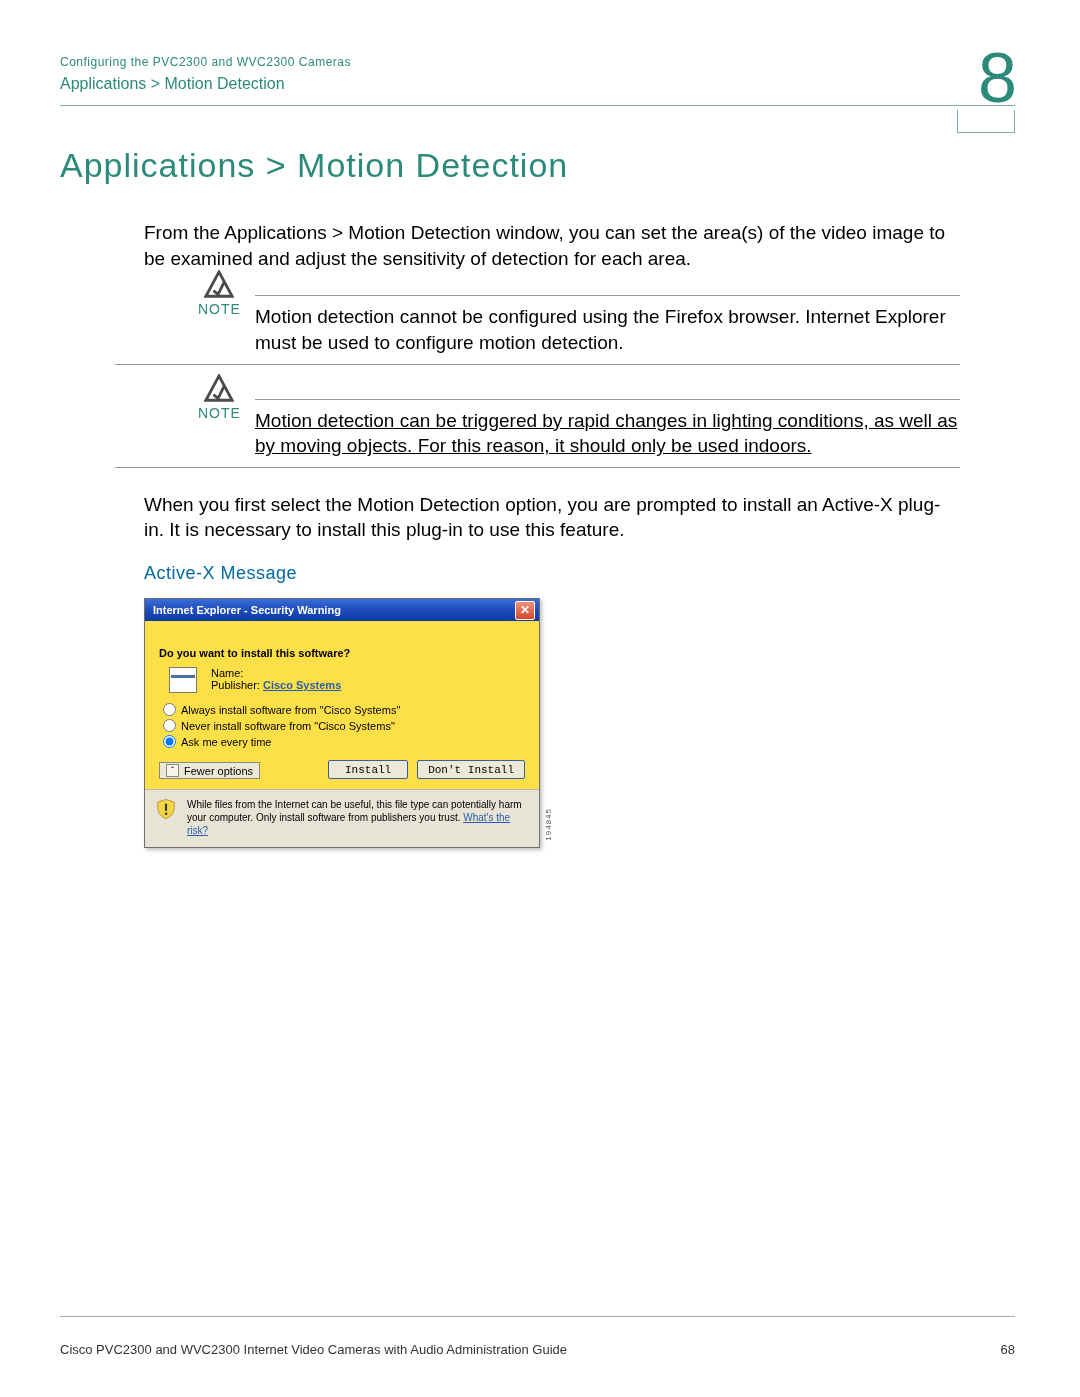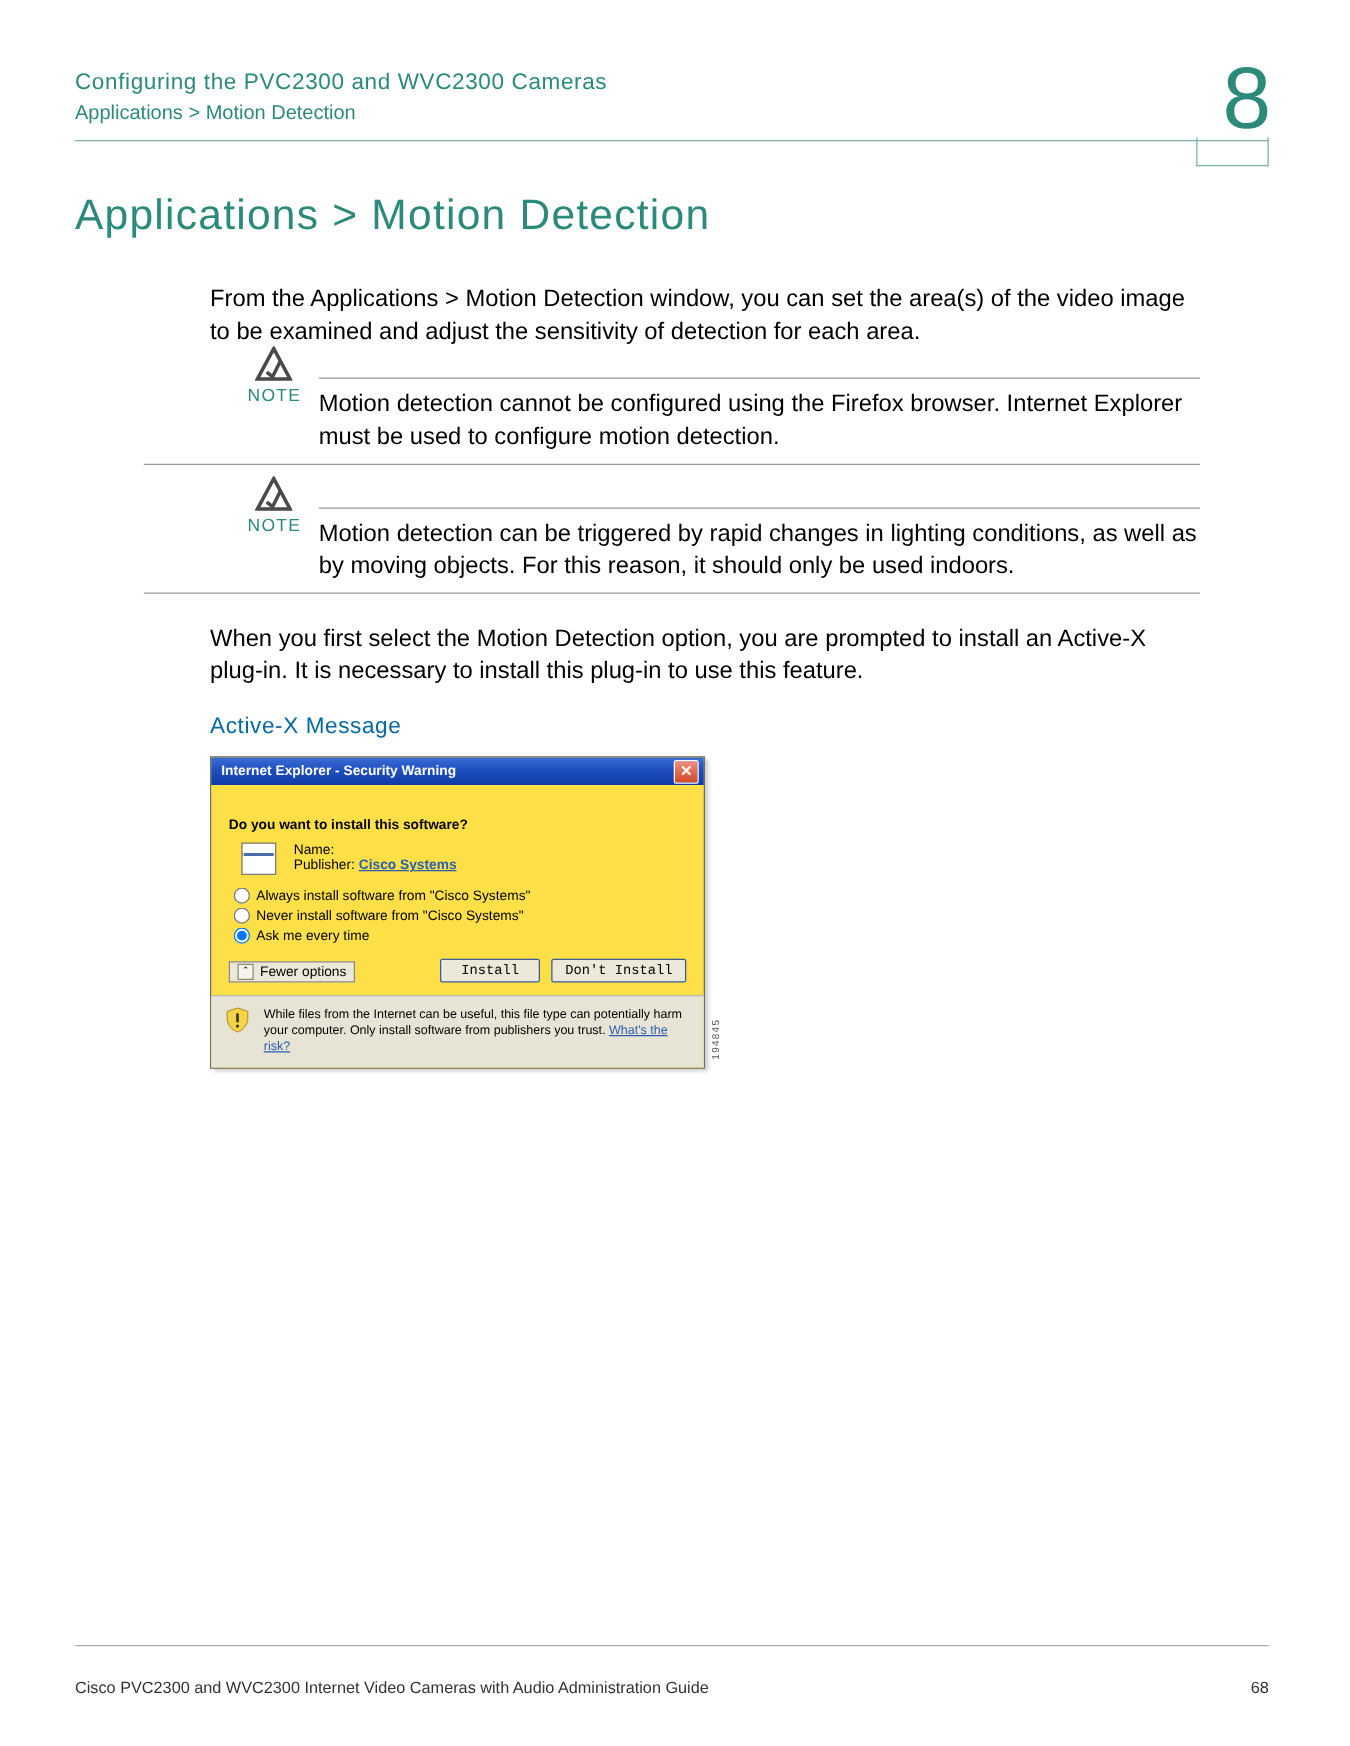--- a/index.html
+++ b/index.html
@@ -16,21 +16,21 @@
     position: relative;
     box-sizing: border-box;
     padding: 55px 65px 45px 60px;
   }
   .topbar {
     position: relative;
     margin-bottom: 12px;
   }
   .chapter-title {
     color: #2b8a7a;
-    font-size: 18px;
+    font-size: 12px;
     letter-spacing: 0.5px;
     margin-bottom: 6px;
   }
   .breadcrumb {
     color: #2b8a7a;
     font-size: 16px;
   }
   .chapter-number {
     position: absolute;
     right: 0;
@@ -57,21 +57,21 @@
     margin: 0;
   }
   .section-heading {
     color: #2b8a7a;
     font-size: 34px;
     letter-spacing: 1px;
     margin: 40px 0 35px 0;
     font-weight: 400;
   }
   .content-block {
-    margin-left: 108px;
+    margin-left: 84px;
     margin-right: 55px;
   }
   .body-text {
     font-size: 19px;
     line-height: 1.35;
     margin: 0 0 20px 0;
     font-family: "Trebuchet MS", Arial, sans-serif;
   }
   .note-row {
     position: relative;
@@ -319,21 +319,21 @@
   <div class="note-row" style="margin-top:34px;">
     <hr class="note-hr-top">
     <div class="note-icon-wrap">
       <svg class="note-icon" viewBox="0 0 32 32">
         <polygon points="16,2 30,28 2,28" fill="none" stroke="#4a4a4a" stroke-width="3"></polygon>
         <polyline points="10,22 15,26 22,12" fill="none" stroke="#4a4a4a" stroke-width="3"></polyline>
       </svg>
       <div class="note-label">NOTE</div>
     </div>
     <div class="note-body">
-      <p class="body-text" style="margin-bottom:6px;">Motion detection can be triggered by rapid changes in lighting conditions, as well as by moving objects. For this reason, it should only be used indoors.</p>
+      <p class="body-text" style="margin-bottom:6px;text-decoration:underline;">Motion detection can be triggered by rapid changes in lighting conditions, as well as by moving objects. For this reason, it should only be used indoors.</p>
     </div>
     <hr class="note-hr-bottom">
   </div>
 
   <div class="content-block" style="margin-top:22px;">
     <p class="body-text">When you first select the Motion Detection option, you are prompted to install an Active-X plug-in. It is necessary to install this plug-in to use this feature.</p>
     <div class="sub-heading">Active-X Message</div>
 
     <div class="dialog-wrap" style="position:relative;">
       <div class="dialog-titlebar">

